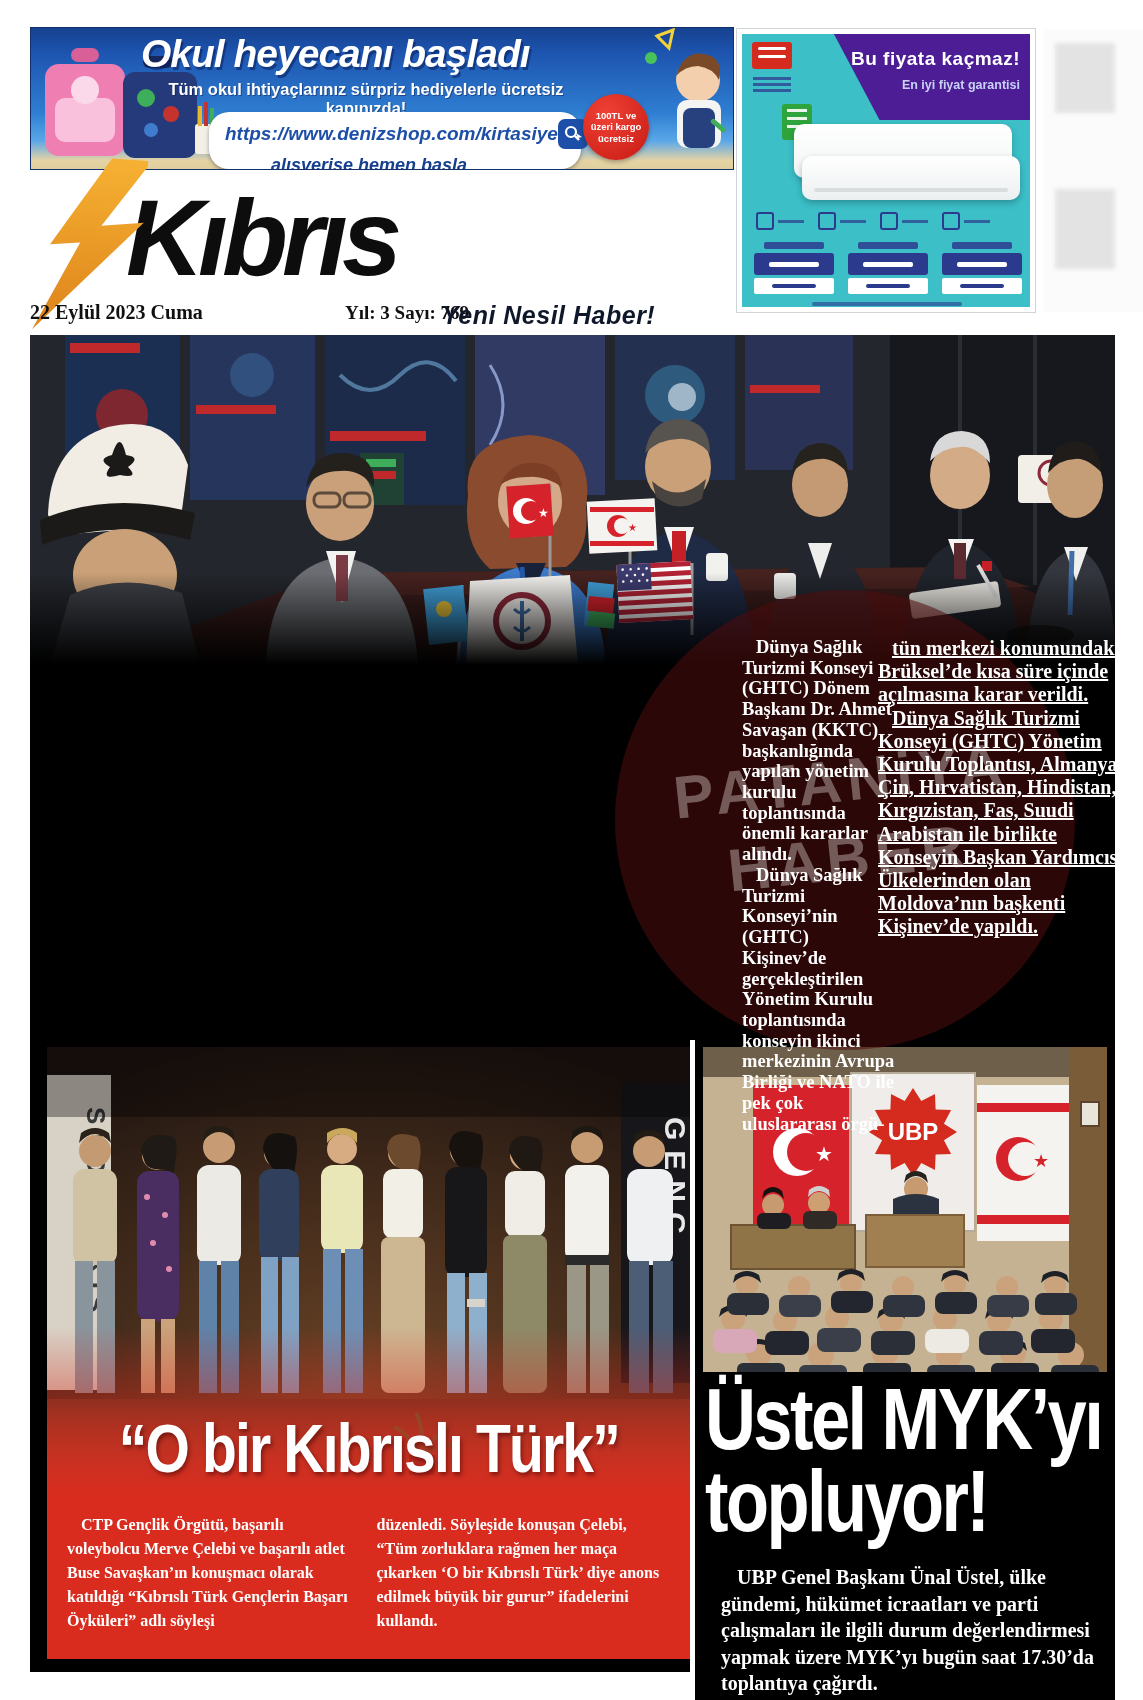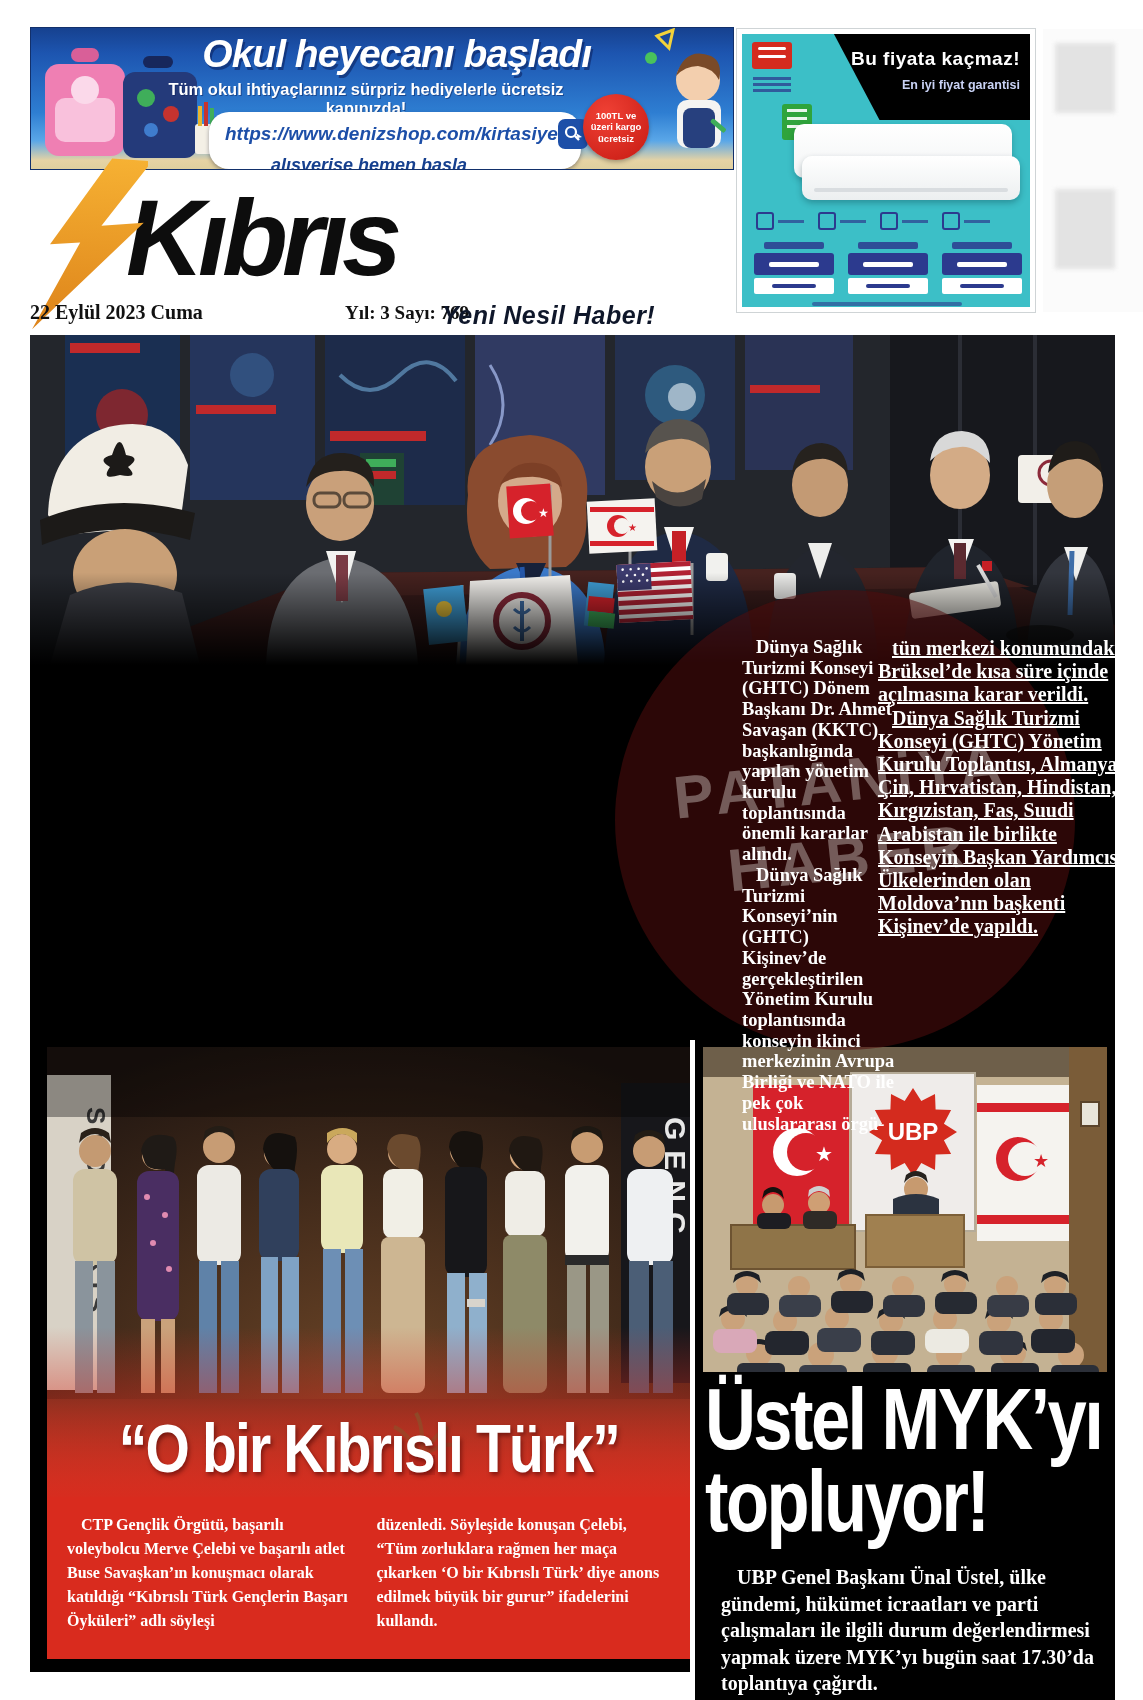--- a/index.html
+++ b/index.html
@@ -3,21 +3,21 @@
 <meta charset="utf-8">
 <style>
   html,body{margin:0;padding:0;background:#ffffff;}
   .page{position:relative;width:1143px;height:1700px;background:#fff;overflow:hidden;
         font-family:"Liberation Sans",sans-serif;}
 
   
   .banner-ad{position:absolute;left:30px;top:27px;width:702px;height:141px;
     background:linear-gradient(180deg,#16418f 0%,#1d55b0 18%,#2e7ed2 60%,#5aa7e8 80%,#e6d3a4 94%,#dfcf9e 100%);
     border:1px solid #12306b;overflow:hidden;}
-  .ad-title{position:absolute;left:110px;top:4px;width:450px;text-align:right;
+  .ad-title{position:absolute;left:110px;top:4px;width:450px;text-align:left;
     font-size:39px;font-weight:bold;font-style:italic;color:#fff;letter-spacing:-1px;
     text-shadow:2px 3px 0 rgba(10,30,90,.55);white-space:nowrap;}
   .ad-sub{position:absolute;left:95px;top:52px;width:480px;text-align:center;
     font-size:16.5px;font-weight:bold;color:#fff;text-shadow:1px 1px 0 rgba(10,30,90,.5);}
   .ad-pill{position:absolute;left:178px;top:84px;width:352px;height:44px;background:#fff;
     border-radius:20px;display:flex;align-items:center;justify-content:space-between;
     padding:0 4px 13px 16px;box-shadow:0 2px 4px rgba(0,0,30,.35);}
   .ad-pill .url{font-size:19px;font-weight:bold;font-style:italic;color:#1d4fa8;white-space:nowrap;}
   .ad-search-btn{width:30px;height:30px;background:#1d4fa8;border-radius:7px;display:flex;
     align-items:center;justify-content:center;flex:0 0 auto;}
@@ -26,21 +26,21 @@
   .ad-badge{position:absolute;left:552px;top:66px;width:66px;height:66px;border-radius:50%;
     background:radial-gradient(circle at 35% 30%,#f04135,#c61a12);display:flex;align-items:center;
     justify-content:center;text-align:center;color:#fff;font-size:9.5px;font-weight:bold;line-height:1.2;
     padding:4px;box-sizing:border-box;box-shadow:0 2px 4px rgba(0,0,0,.3);}
   .ad-deco-left{position:absolute;left:0;top:0;}
   .ad-deco-right{position:absolute;right:0;top:0;}
 
   
   .ac-ad{position:absolute;left:737px;top:29px;width:298px;height:283px;background:#3cbfc7;
     border:5px solid #ffffff;box-sizing:border-box;box-shadow:0 0 0 1px #cfd4d6;overflow:hidden;}
-  .ac-header{position:absolute;right:0;top:0;width:228px;height:86px;background:#000000;
+  .ac-header{position:absolute;right:0;top:0;width:228px;height:86px;background:#4c1d95;
     clip-path:polygon(14% 0,100% 0,100% 100%,34% 100%);text-align:right;padding:14px 10px 0 0;box-sizing:border-box;}
   .ac-header .h1{font-size:19px;font-weight:bold;color:#fff;letter-spacing:.5px;}
   .ac-header .h2{font-size:12.5px;font-weight:bold;color:#c9d2f5;margin-top:8px;}
   .ac-logo{position:absolute;left:10px;top:8px;width:40px;height:27px;background:#d42b1e;border-radius:3px;}
   .ac-logo i{display:block;height:3px;background:#fff;margin:5px 6px 0 6px;border-radius:2px;}
   .ac-logo-sub{position:absolute;left:11px;top:40px;width:38px;}
   .ac-logo-sub i{display:block;height:3px;background:#2c3a8e;margin-top:3px;opacity:.75;}
   .ac-energy{position:absolute;left:40px;top:70px;width:30px;height:36px;background:#2fa43c;border-radius:3px;}
   .ac-energy i{display:block;height:3px;background:#fff;margin:5px 5px 0 5px;opacity:.9;}
   .ac-unit{position:absolute;left:52px;top:90px;width:218px;height:54px;background:linear-gradient(180deg,#ffffff,#f2f4f5);

